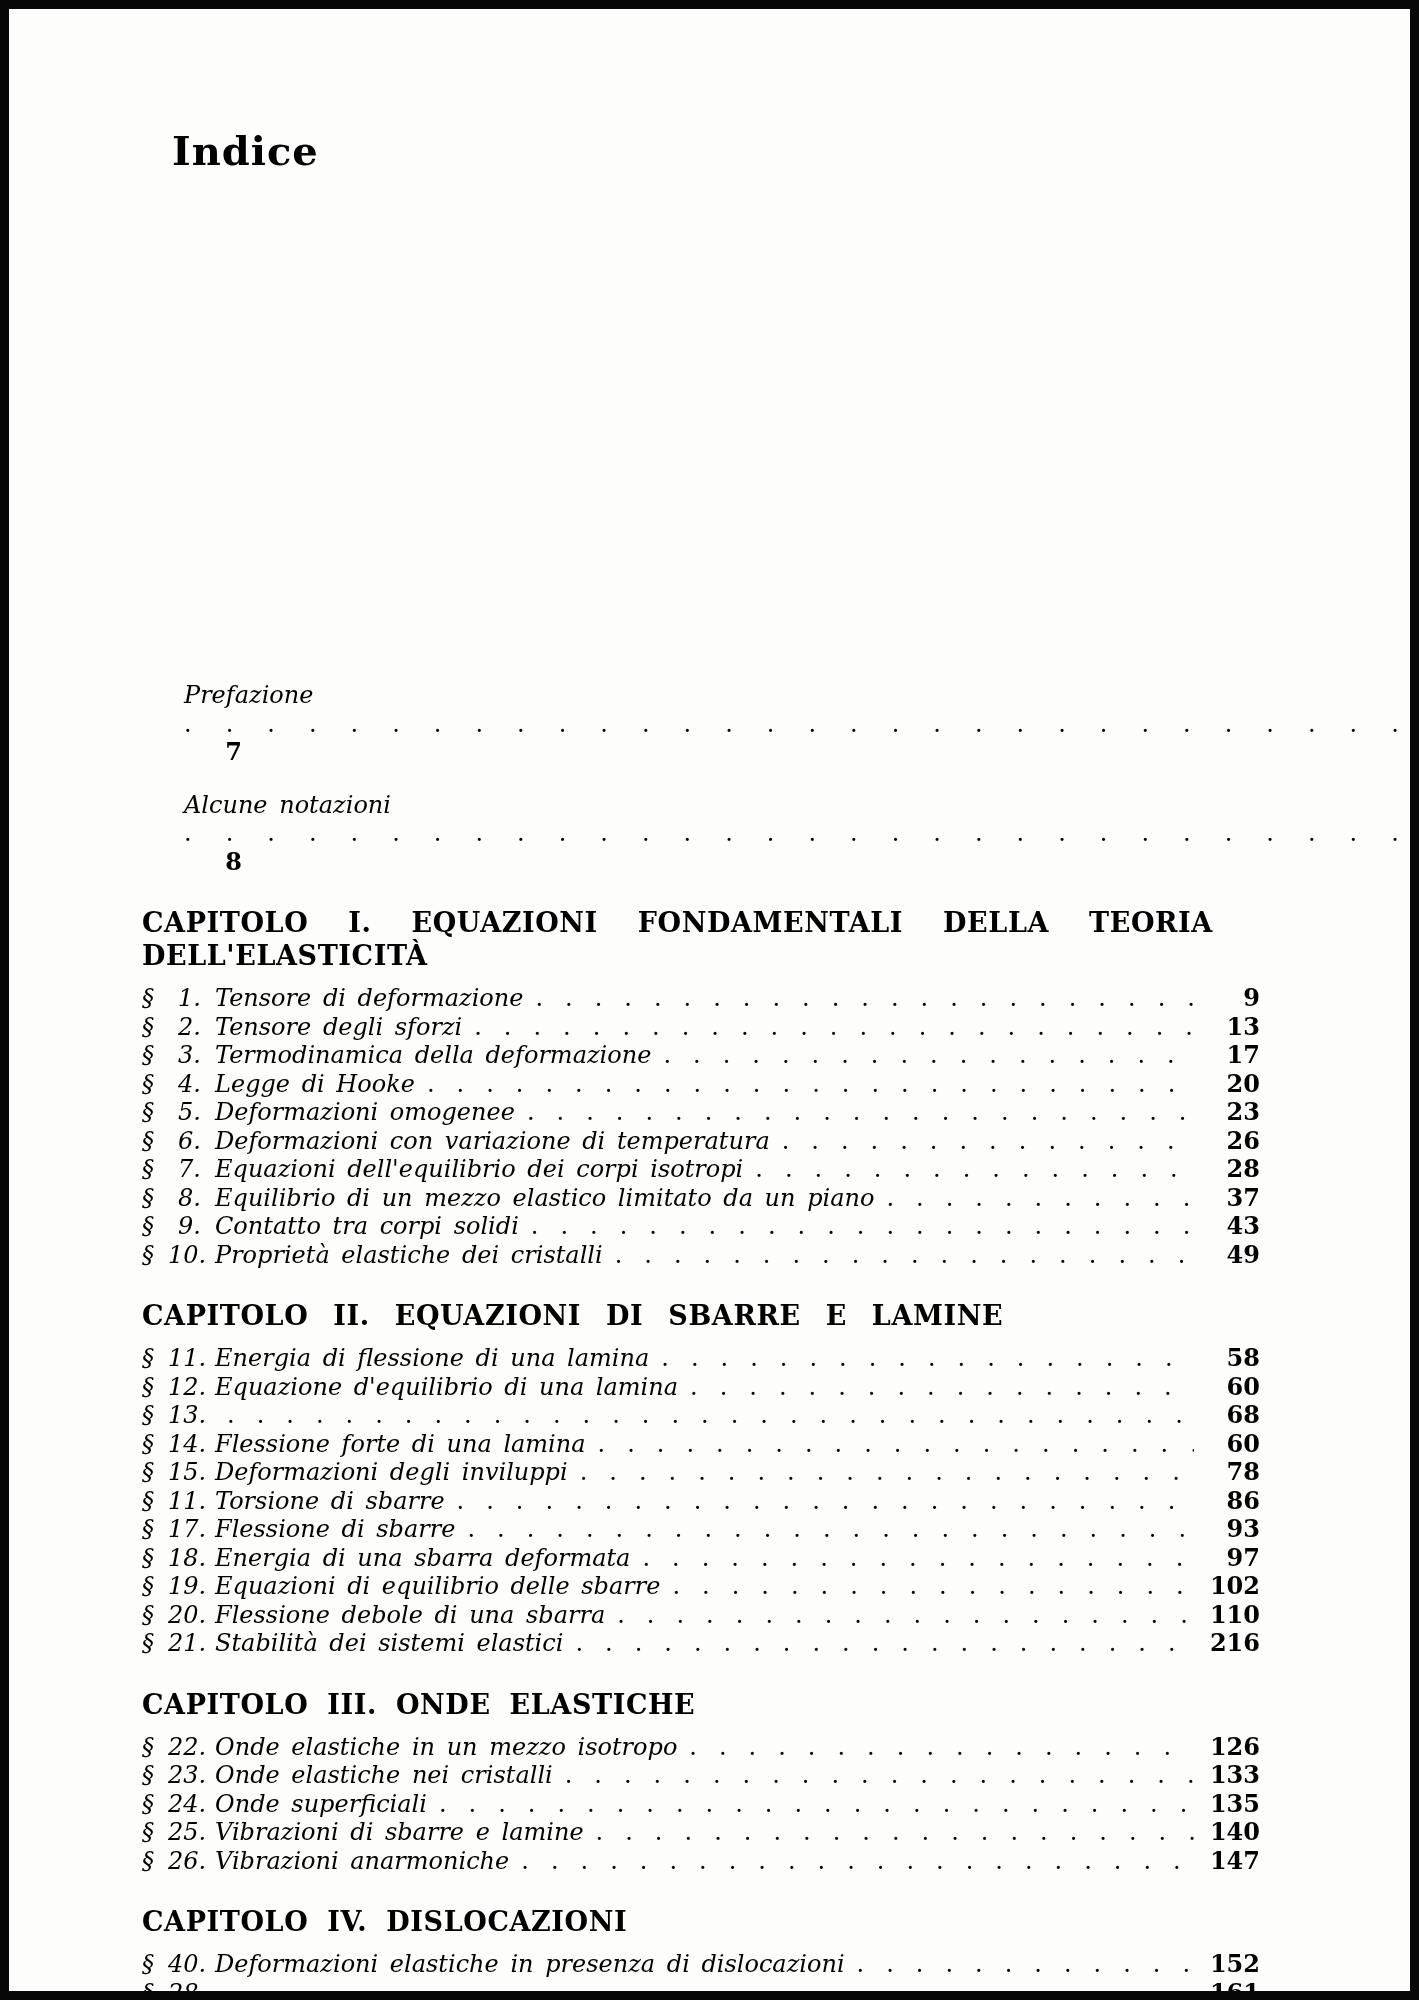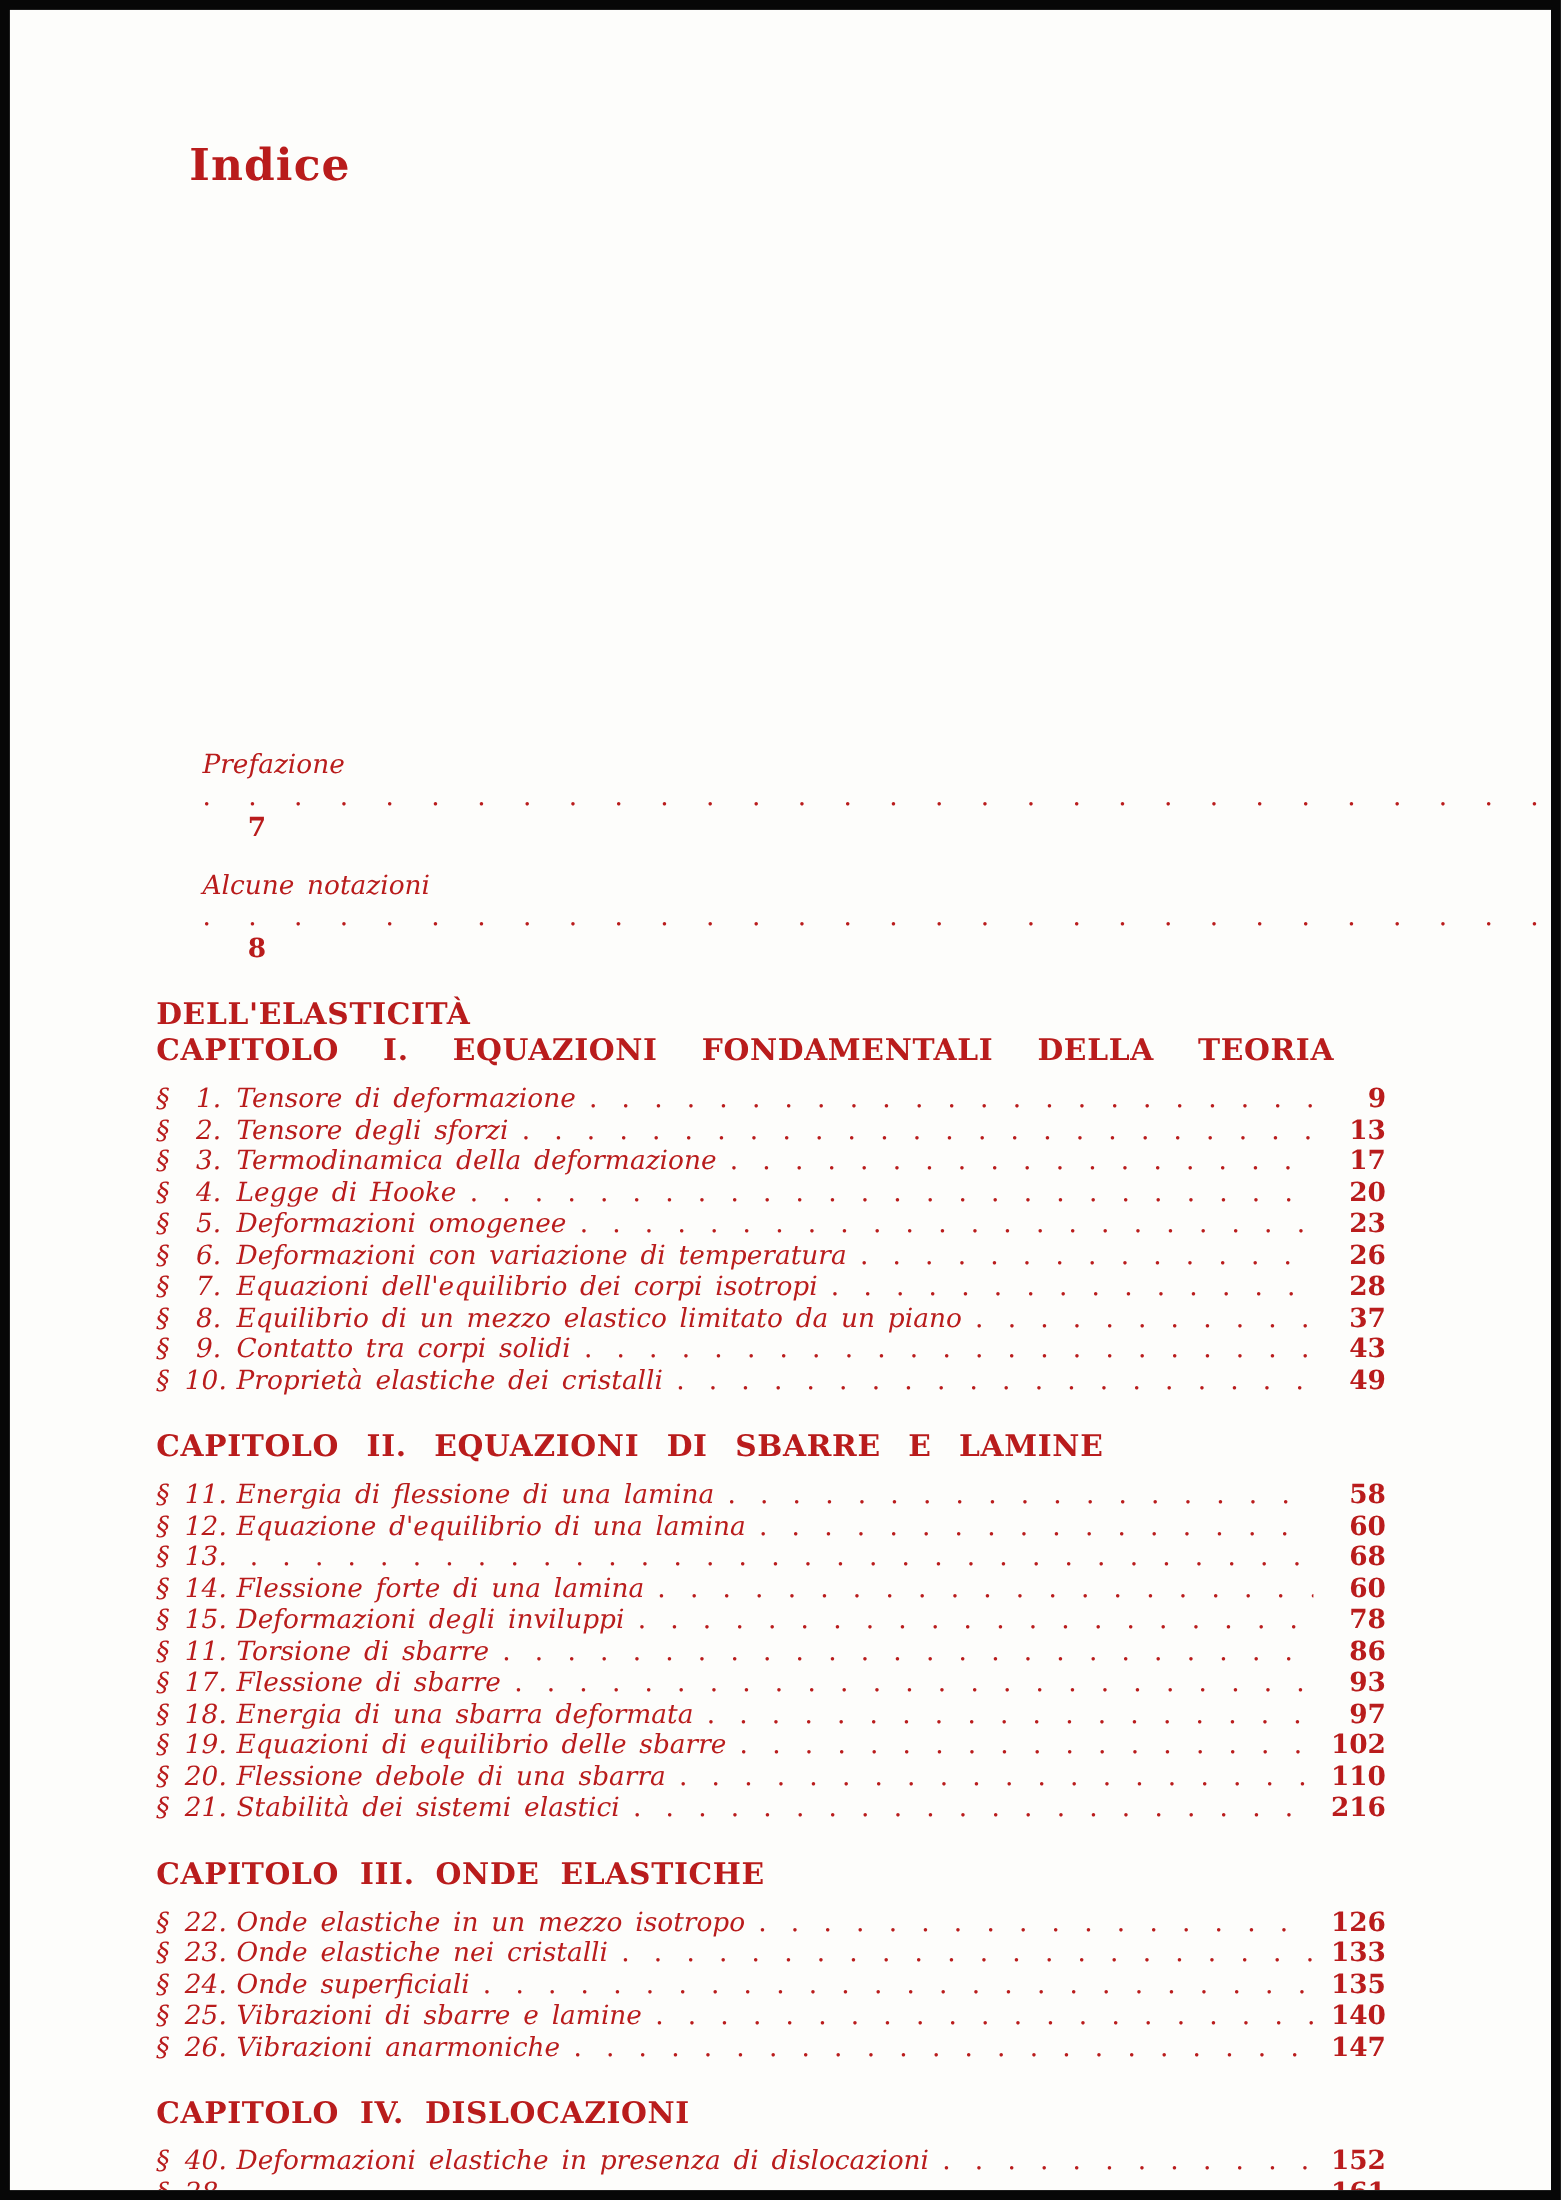--- a/index.html
+++ b/index.html
@@ -1,19 +1,19 @@
 <!DOCTYPE html>
 <html><head>
 <meta charset="utf-8">
 <style>
   html,body{margin:0;padding:0;background:#ffffff;}
   .sheet{
     position:relative;width:1419px;height:2000px;box-sizing:border-box;
     border:9px solid #070707;background:#fdfdfb;overflow:hidden;
-    font-family:"DejaVu Serif","Liberation Serif",serif;color:#b91c1c;
+    font-family:"DejaVu Serif","Liberation Serif",serif;color:#000000;
   }
   .inner{padding:0 150px 0 133px;}
   .doc-title{font-size:40px;font-weight:700;letter-spacing:1px;margin:120px 0 0 30px;line-height:44px;}
   .front{margin-top:508px;}
   .row{display:flex;align-items:baseline;line-height:28.5px;font-size:24px;font-style:italic;}
   .front .row{padding-left:30px;flex-direction:column;}
   .front .row + .row{margin-top:24px;}
   .front .dots{letter-spacing:34px;}
   .title-wide{margin-right:52px;}
   .mark{flex:none;width:26px;}
@@ -46,22 +46,22 @@
       </div>
       <div class="row">
         <span class="etitle">Alcune notazioni</span>
         <span class="leader"><span class="dots">................................................</span></span>
         <span class="pnum">8</span>
       </div>
     </div>
 
     <section class="chapter-block">
       <h2 class="chapter">
+        <span class="hline ws-xl">CAPITOLO I. EQUAZIONI FONDAMENTALI DELLA TEORIA</span>
         <span class="hline">DELL'ELASTICITÀ</span>
-        <span class="hline ws-xl">CAPITOLO I. EQUAZIONI FONDAMENTALI DELLA TEORIA</span>
       </h2>
       <div class="entries">
         <div class="row">
             <span class="mark">§</span>
             <span class="num">1.</span>
             <span class="etitle">Tensore di deformazione</span>
             <span class="leader"><span class="dots">................................................</span></span>
             <span class="pnum">9</span>
           </div>
         <div class="row">

